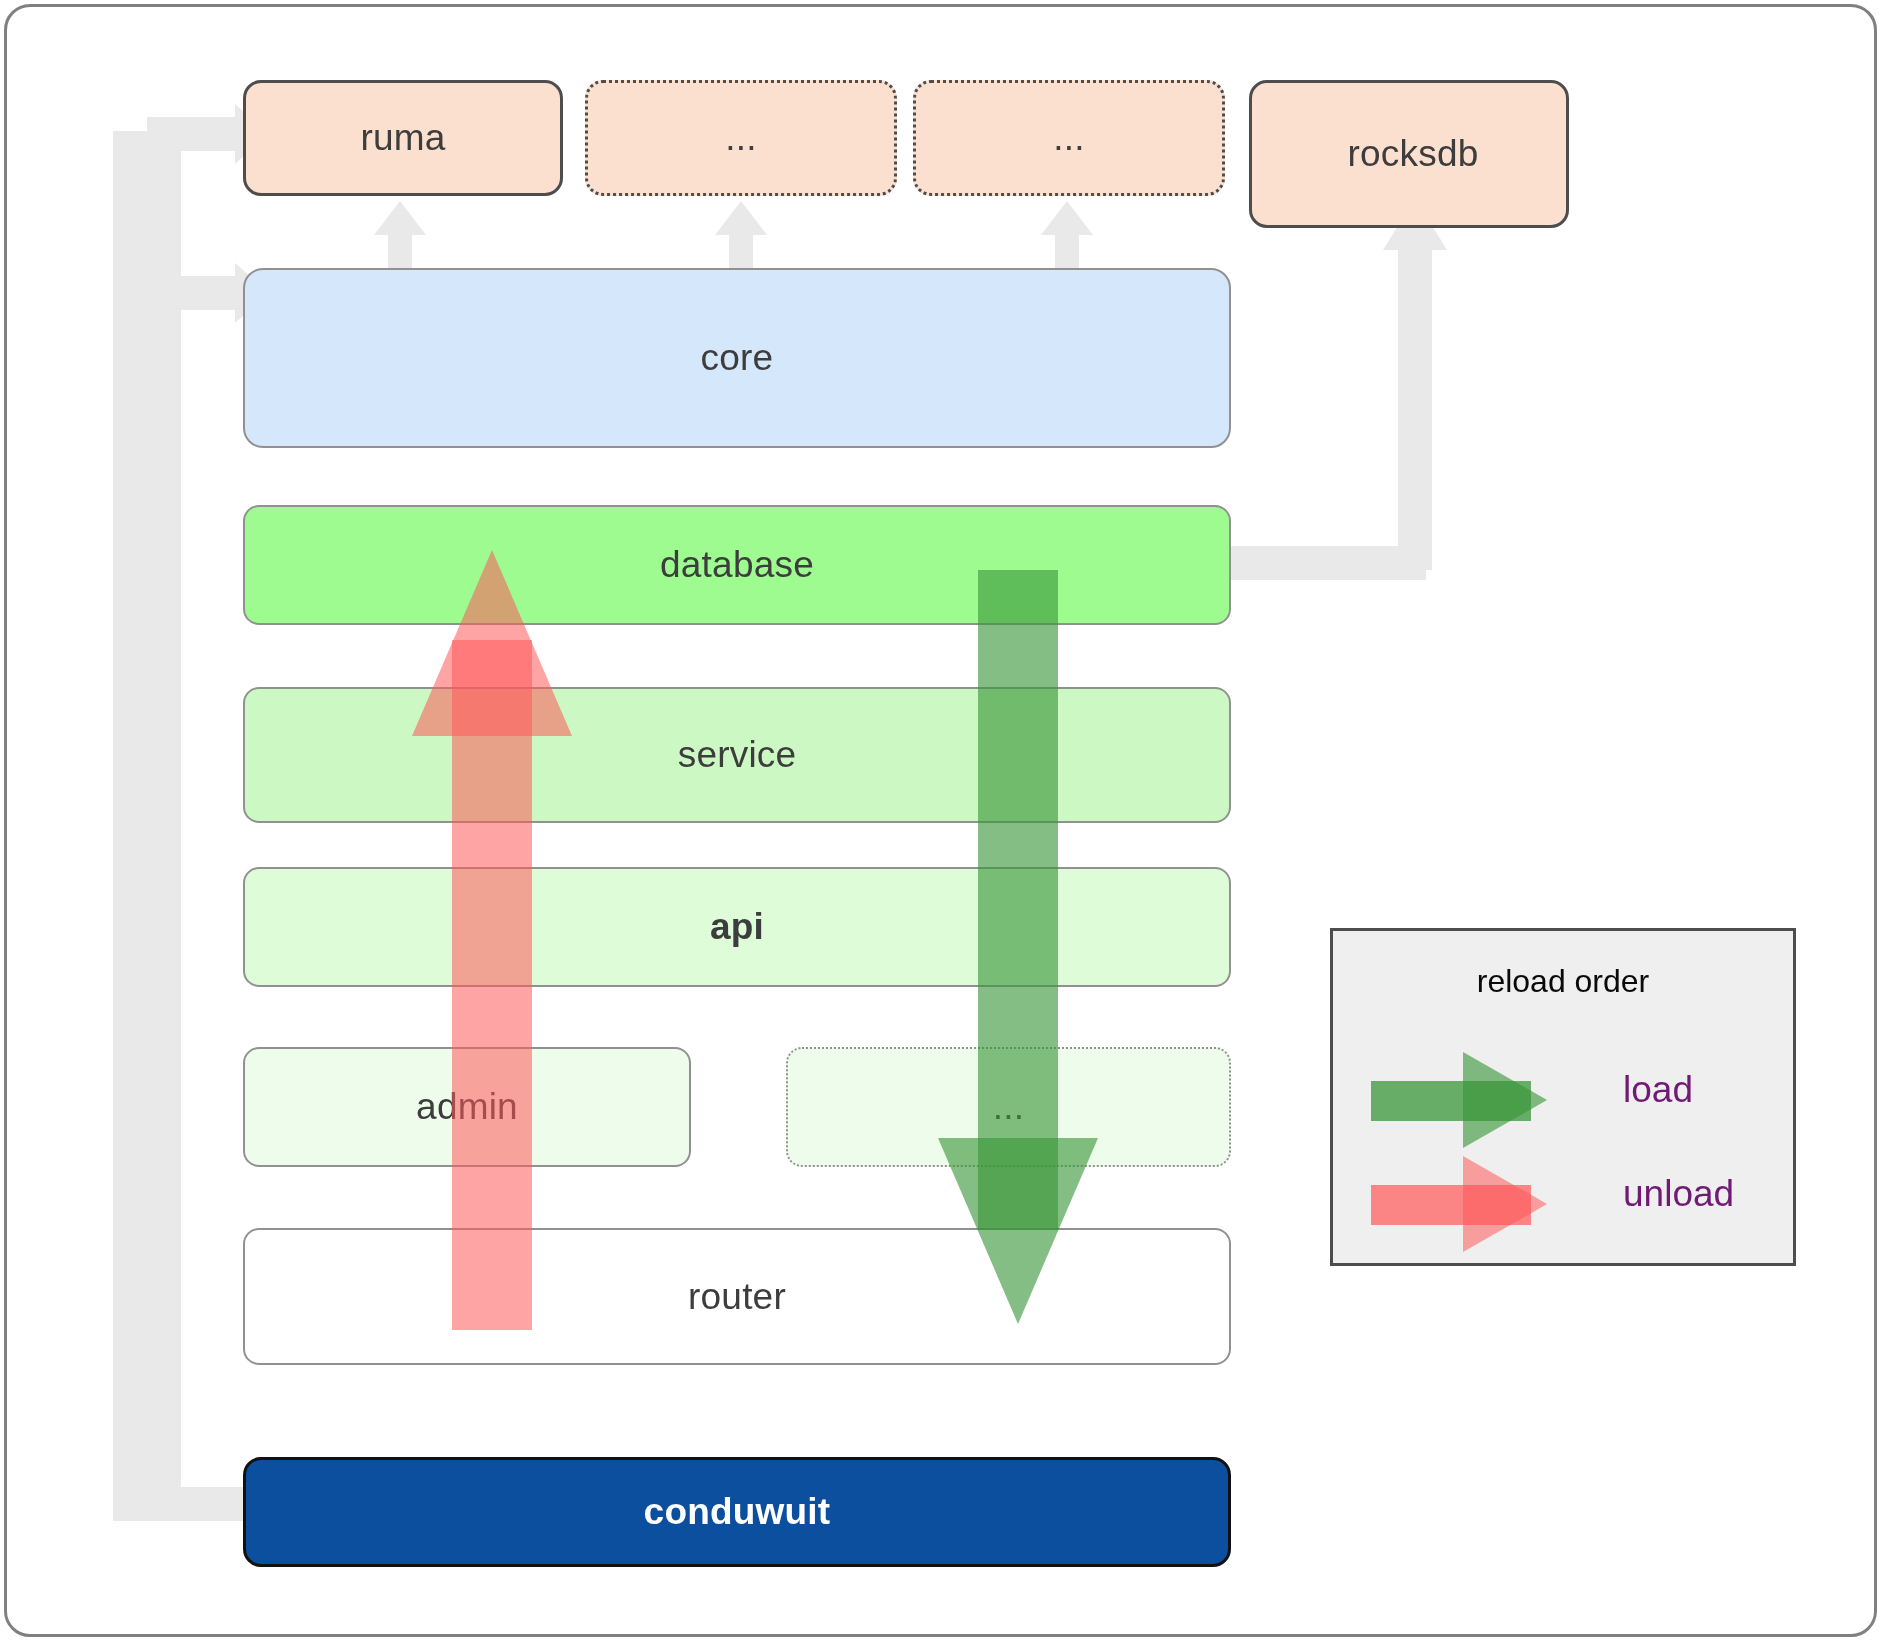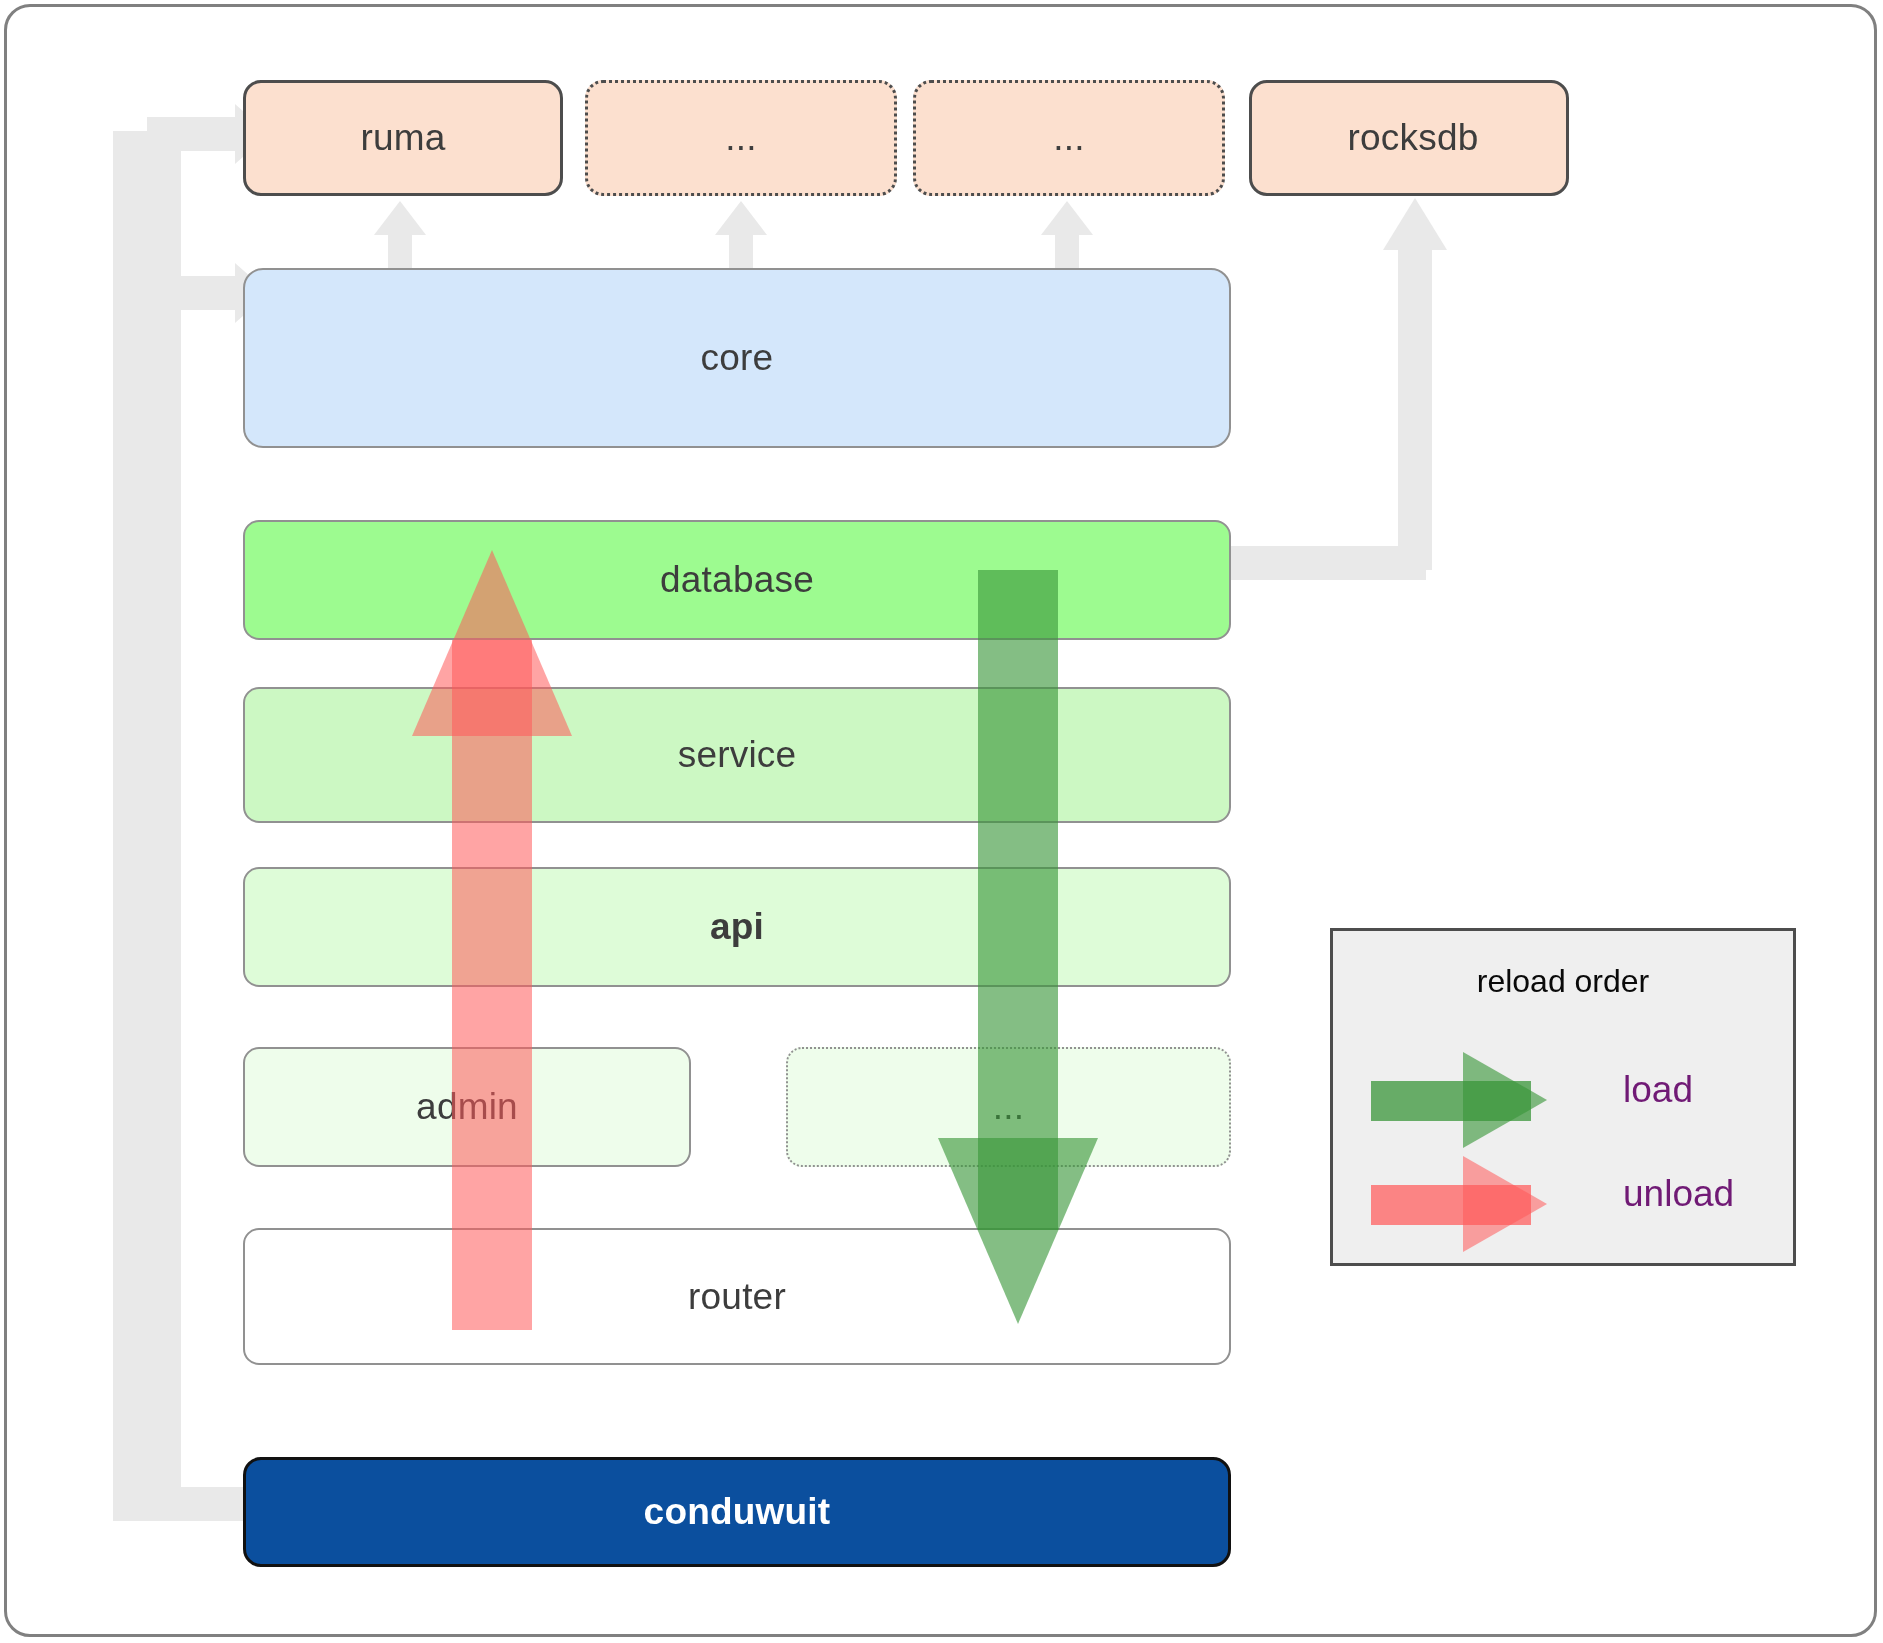--- a/index.html
+++ b/index.html
@@ -53,21 +53,21 @@
   }
 
   
   .blue {
     background: #d4e7fb;
     border: 2px solid #919191;
     border-radius: 20px;
   }
 
   
-  .green-1 { background: #9dfb90; border: 2px solid #919191; border-radius: 16px; margin-top: 15px; }
+  .green-1 { background: #9dfb90; border: 2px solid #919191; border-radius: 16px; }
   .green-2 { background: #ccf8c3; border: 2px solid #919191; border-radius: 16px; }
   .green-3 { background: #defcd8; border: 2px solid #919191; border-radius: 16px; font-weight: bold; }
   .green-4 { background: #eefdeb; border: 2px solid #919191; border-radius: 16px; }
   .green-4.dotted { border: 2px dotted #919191; }
   .white-box { background: #ffffff; border: 2px solid #919191; border-radius: 16px; }
 
   
   .navy {
     background: #0b4f9e;
     border: 3px solid #111111;
@@ -186,21 +186,21 @@
   </div>
 
   <div class="node orange dotted" style="left:585px; top:80px; width:312px; height:116px;">
     <span class="node-dots">...</span>
   </div>
 
   <div class="node orange dotted" style="left:913px; top:80px; width:312px; height:116px;">
     <span class="node-dots">...</span>
   </div>
 
-  <div class="node orange" style="left:1249px; top:80px; width:320px; height:116px;padding-left:8px;">
+  <div class="node orange" style="left:1249px; top:80px; width:320px; height:148px;padding-left:8px;">
     <span>rocksdb</span>
   </div>
 
   <div class="node blue" style="left:243px; top:268px; width:988px; height:180px;">
     <span>core</span>
   </div>
 
   <div class="node green-1" style="left:243px; top:505px; width:988px; height:120px;">
     <span>database</span>
   </div>

